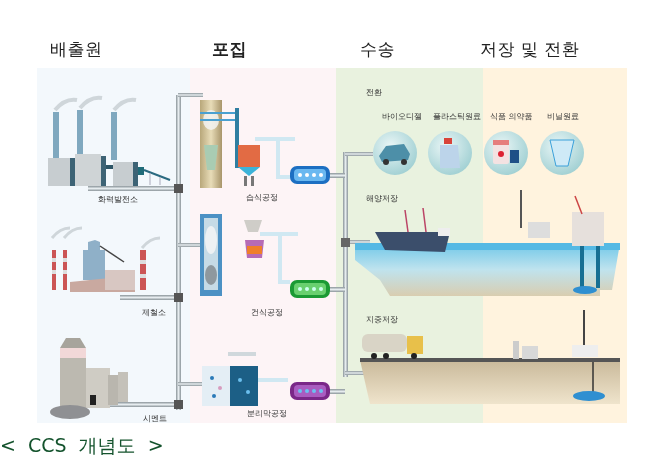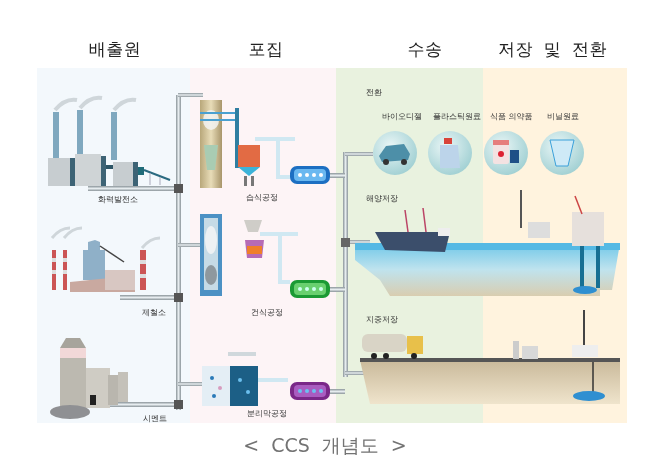--- a/index.html
+++ b/index.html
@@ -1,34 +1,34 @@
 <!DOCTYPE html>
 <html><head>
 <meta charset="utf-8">
 <style>
   html,body{margin:0;padding:0;background:#ffffff;}
   body{width:650px;height:474px;position:relative;overflow:hidden;font-family:"DejaVu Sans",sans-serif;}
-  .hdr{position:absolute;top:38px;font-size:17px;color:#222;text-align:center;letter-spacing:0.5px;}
+  .hdr{position:absolute;top:38px;font-size:17px;color:#222;text-align:left;letter-spacing:0.5px;}
   .zone{position:absolute;top:68px;height:355px;}
   .lbl{position:absolute;font-size:8px;color:#333;white-space:nowrap;}
-  .caption{position:absolute;top:433px;left:0;width:650px;text-align:center;font-size:19px;color:#737373;word-spacing:6px;}
+  .caption{position:absolute;top:433px;left:0;width:650px;font-size:19px;color:#14532d;word-spacing:6px;}
   svg{position:absolute;left:0;top:0;}
 </style>
 </head>
 <body>
 
 <div class="zone" id="z1" style="left: 37px; width: 153px; background: rgb(243, 248, 252);"></div>
 <div class="zone" id="z2" style="left: 190px; width: 146px; background: rgb(253, 244, 246);"></div>
 <div class="zone" id="z3" style="left: 336px; width: 147px; background: rgb(233, 242, 223);"></div>
 <div class="zone" id="z4" style="left: 483px; width: 144px; background: rgb(255, 243, 222);"></div>
 
 <div class="hdr" style="left:50px;width:130px;">배출원</div>
-<div class="hdr" style="left:206px;width:120px;">포집</div>
+<div class="hdr" style="left:212px;width:120px;font-weight:bold;">포집</div>
 <div class="hdr" style="left:360px;width:130px;">수송</div>
-<div class="hdr" style="left:480px;width:145px;font-family:Liberation Mono, monospace;">저장 및 전환</div>
+<div class="hdr" style="left:480px;width:145px;">저장 및 전환</div>
 
 <svg width="650" height="474" viewBox="0 0 650 474">
   <defs>
     <linearGradient id="pipeV" x1="0" x2="1">
         <stop offset="0" stop-color="#8a9499"></stop>
         <stop offset="0.5" stop-color="#e6ecef"></stop>
         <stop offset="1" stop-color="#8a9499"></stop>
       </linearGradient>
     <linearGradient id="pipeH" x1="0" x2="0" y1="0" y2="1">
         <stop offset="0" stop-color="#8a9499"></stop>

